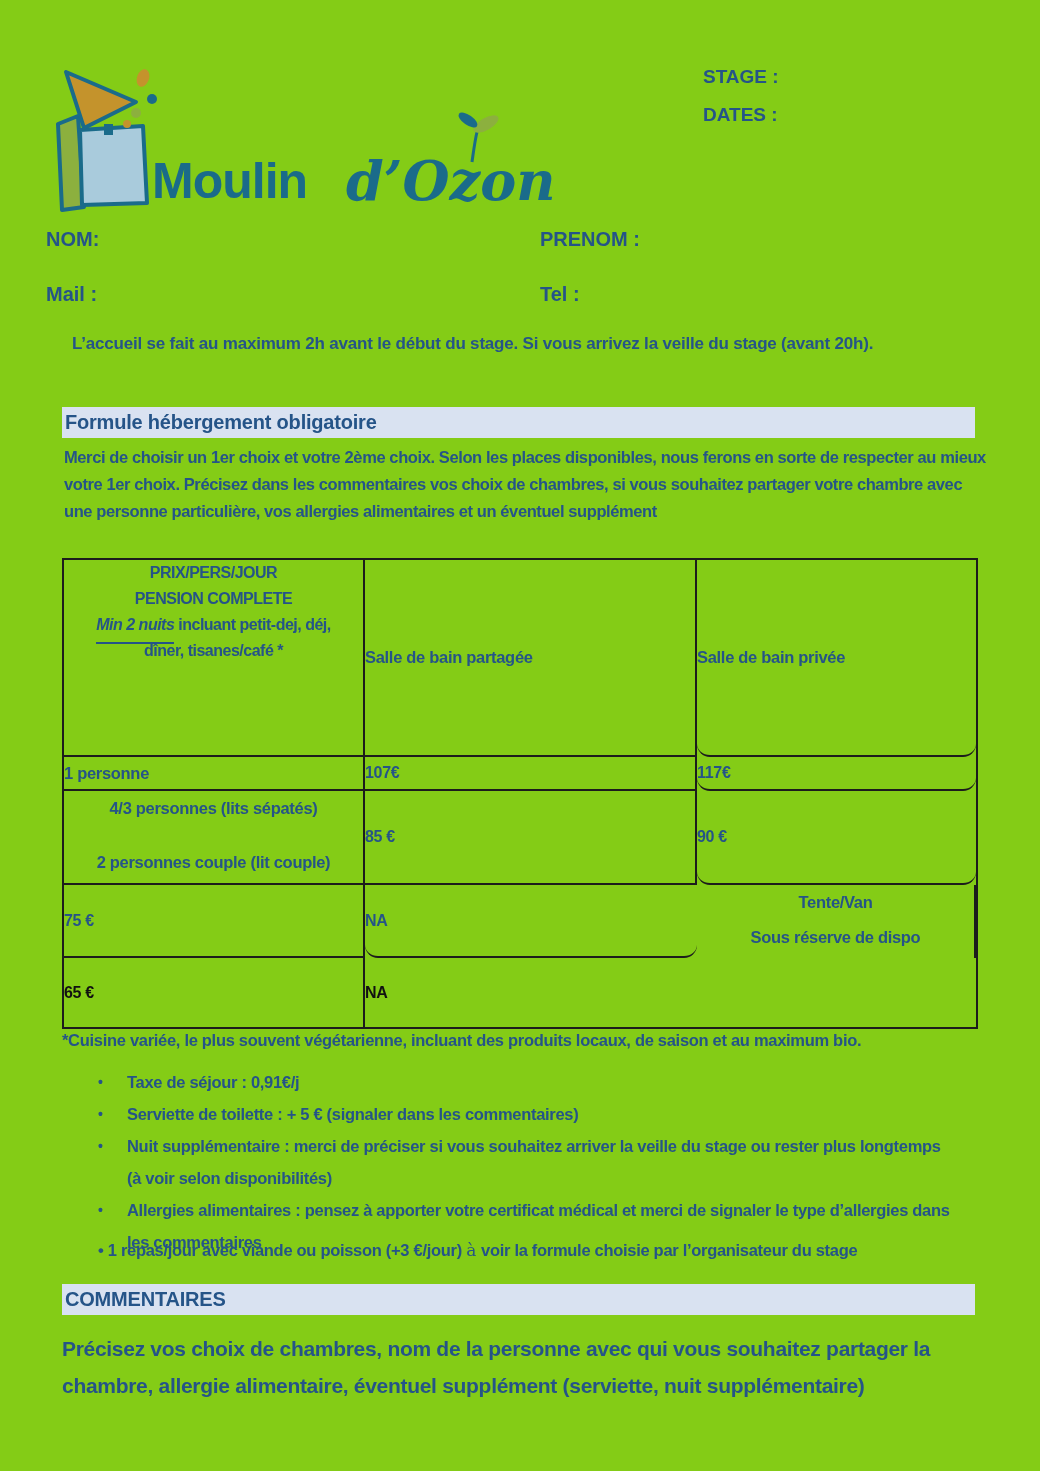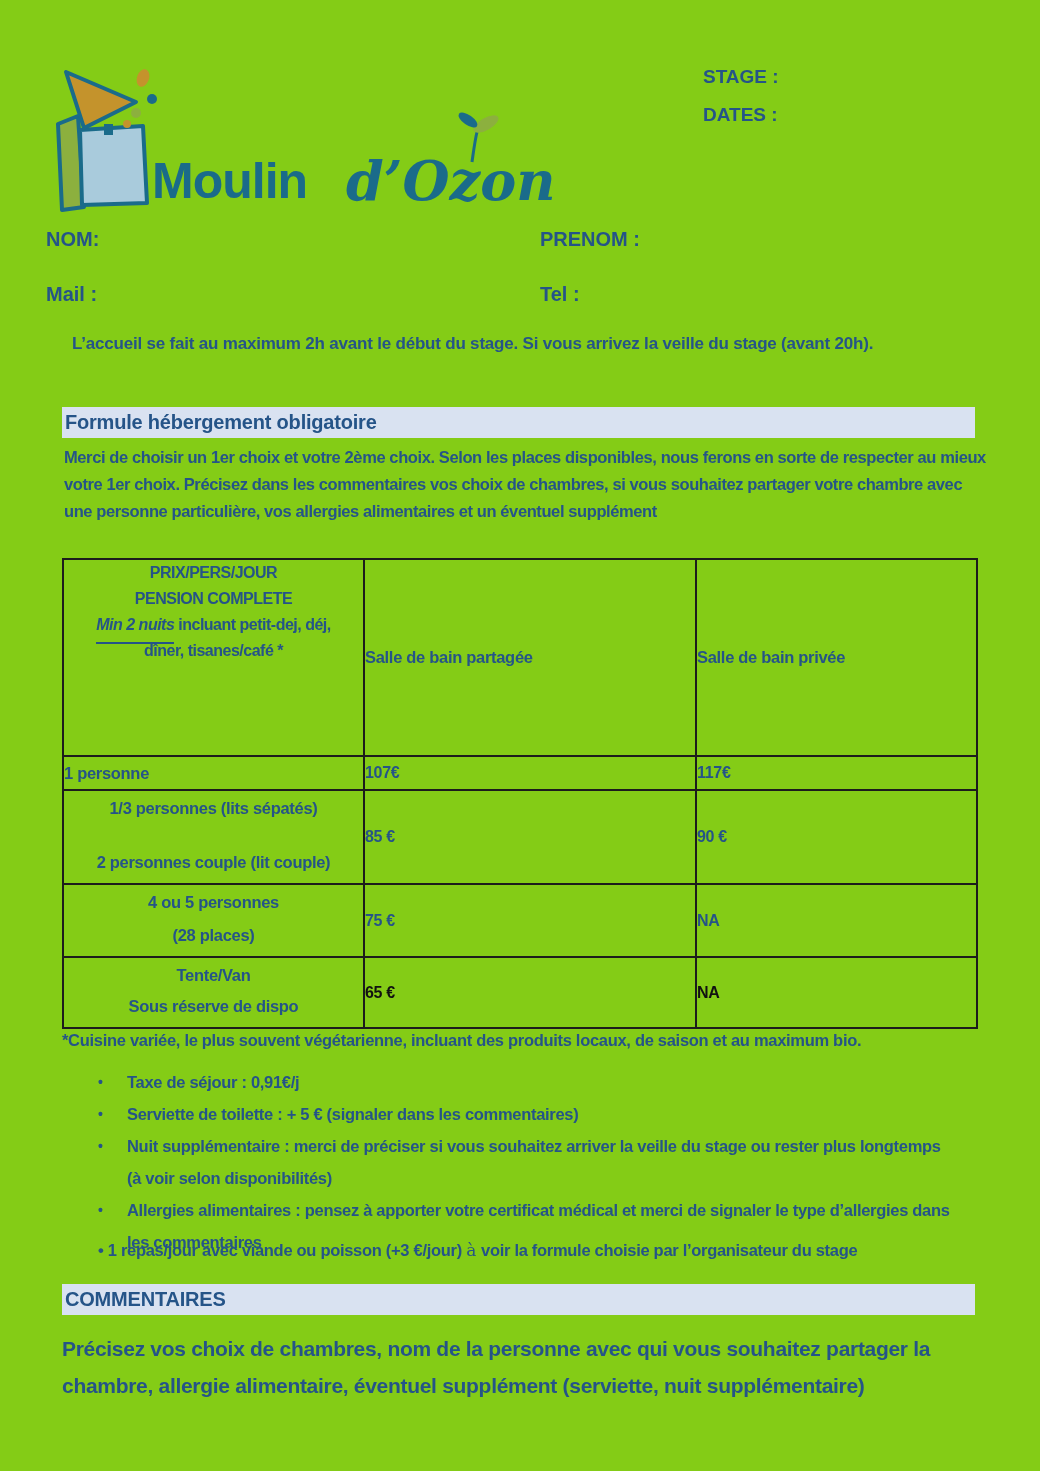--- a/index.html
+++ b/index.html
@@ -40,21 +40,21 @@
     border:2px solid #1c1c1c;box-sizing:border-box;
     display:grid;
     grid-template-columns:301px 332px 279px;
     grid-template-rows:197px 34px 94px 73px 69px;
   }
   .cell{
     border-right:2px solid #1c1c1c;border-bottom:2px solid #1c1c1c;
     display:flex;align-items:center;
     text-align:center;box-sizing:border-box;font-size:16.5px;letter-spacing:-0.3px;
   }
-  .cell.col-last{border-right:none;}
+  .cell.col-last{border-right:none;border-radius:13px;}
   .cell.row-last{border-bottom:none;}
   .cell.header-main{flex-direction:column;font-size:16px;line-height:26px;letter-spacing:-0.5px;}
   .cell.two-line{flex-direction:column;justify-content:space-between;padding:8px 4px 11px;}
   .underlined{border-bottom:2px solid #255488;padding-bottom:9px;font-style:italic;}
   .val{font-size:16px;}
   .black-val{color:#111111;}
   
   .footnote{position:absolute;left:62px;top:1031px;font-size:16.5px;letter-spacing:-0.3px;}
   
   .notes{position:absolute;left:98px;top:1066px;width:856px;}
@@ -120,30 +120,26 @@
       <div>dîner, tisanes/café *</div>
     </div>
     <div class="cell">Salle de bain partagée</div>
     <div class="cell col-last">Salle de bain privée</div>
 
     <div class="cell">1 personne</div>
     <div class="cell val">107€</div>
     <div class="cell val col-last">117€</div>
 
     <div class="cell two-line">
-      <div>1/3 personnes (lits sépatés)</div>
+      <div>4/3 personnes (lits sépatés)</div>
       <div>2 personnes couple (lit couple)</div>
     </div>
     <div class="cell val">85 €</div>
     <div class="cell val col-last">90 €</div>
 
-    <div class="cell two-line">
-      <div>4 ou 5 personnes</div>
-      <div>(28 places)</div>
-    </div>
     <div class="cell val">75 €</div>
     <div class="cell val col-last">NA</div>
 
     <div class="cell two-line row-last">
       <div>Tente/Van</div>
       <div>Sous réserve de dispo</div>
     </div>
     <div class="cell val black-val row-last">65 €</div>
     <div class="cell val black-val col-last row-last">NA</div>
   </div>

